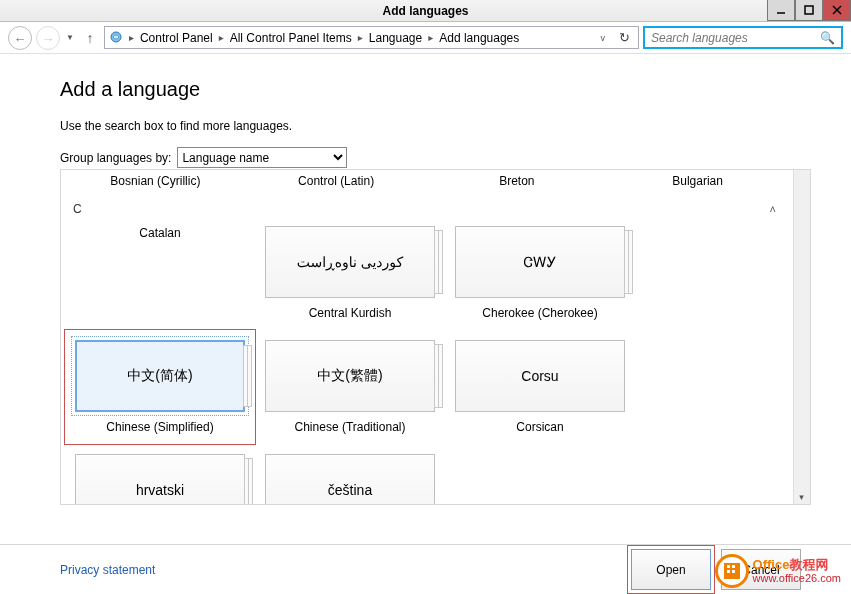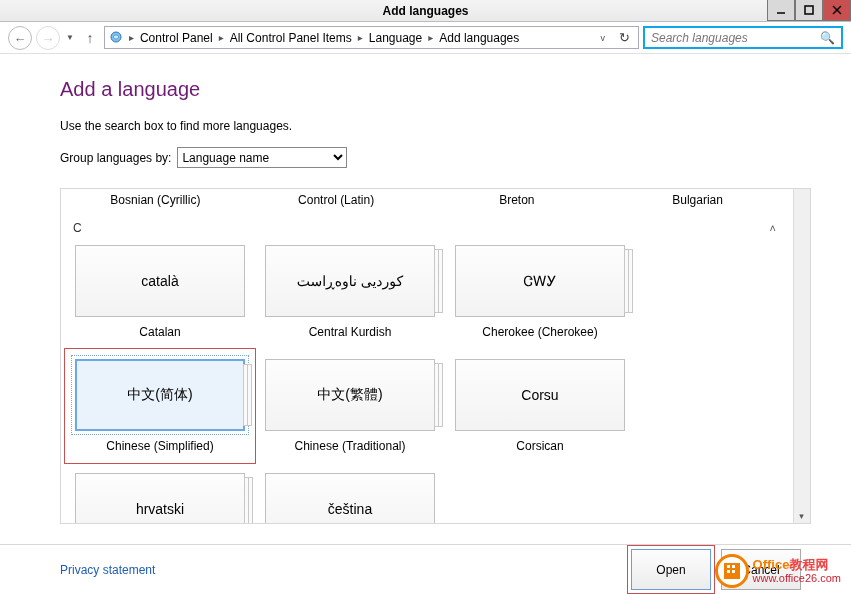--- a/index.html
+++ b/index.html
@@ -100,27 +100,27 @@
   .search-box .mag { margin-left: auto; font-style: normal; color: #666; }
   
   .content {
     position: absolute;
     top: 54px;
     bottom: 50px;
     left: 0; right: 0;
     padding: 24px 40px 0 60px;
   }
   .page-title {
-    color: #701a75;
+    color: #000000;
     font-size: 20px;
     font-weight: normal;
     margin: 0 0 18px 0;
   }
   .help-text { margin: 0 0 14px 0; }
-  .group-row { display: flex; align-items: center; gap: 6px; margin-bottom: 20px; }
+  .group-row { display: flex; align-items: center; gap: 6px; margin-bottom: 1px; }
   .group-select {
     border: 1px solid #888;
     height: 21px;
     font-family: inherit;
     font-size: 12px;
     width: 170px;
     background: #fff;
   }
   
   .list-wrap {
@@ -336,21 +336,20 @@
         <div class="partial-label">Breton</div>
         <div class="partial-label">Bulgarian</div>
       </div>
 
       <div class="section-header">
         <span>C</span>
         <span class="chev">˄</span>
       </div>
       <div class="tile-grid">
         <div class="tile single">
-          <div class="tile-card">català</div>
           <div class="tile-label">Catalan</div>
         </div>
         <div class="tile">
           <div class="tile-card">كورديی ناوەڕاست</div>
           <div class="tile-label">Central Kurdish</div>
         </div>
         <div class="tile">
           <div class="tile-card">ᏣᎳᎩ</div>
           <div class="tile-label">Cherokee (Cherokee)</div>
         </div>

